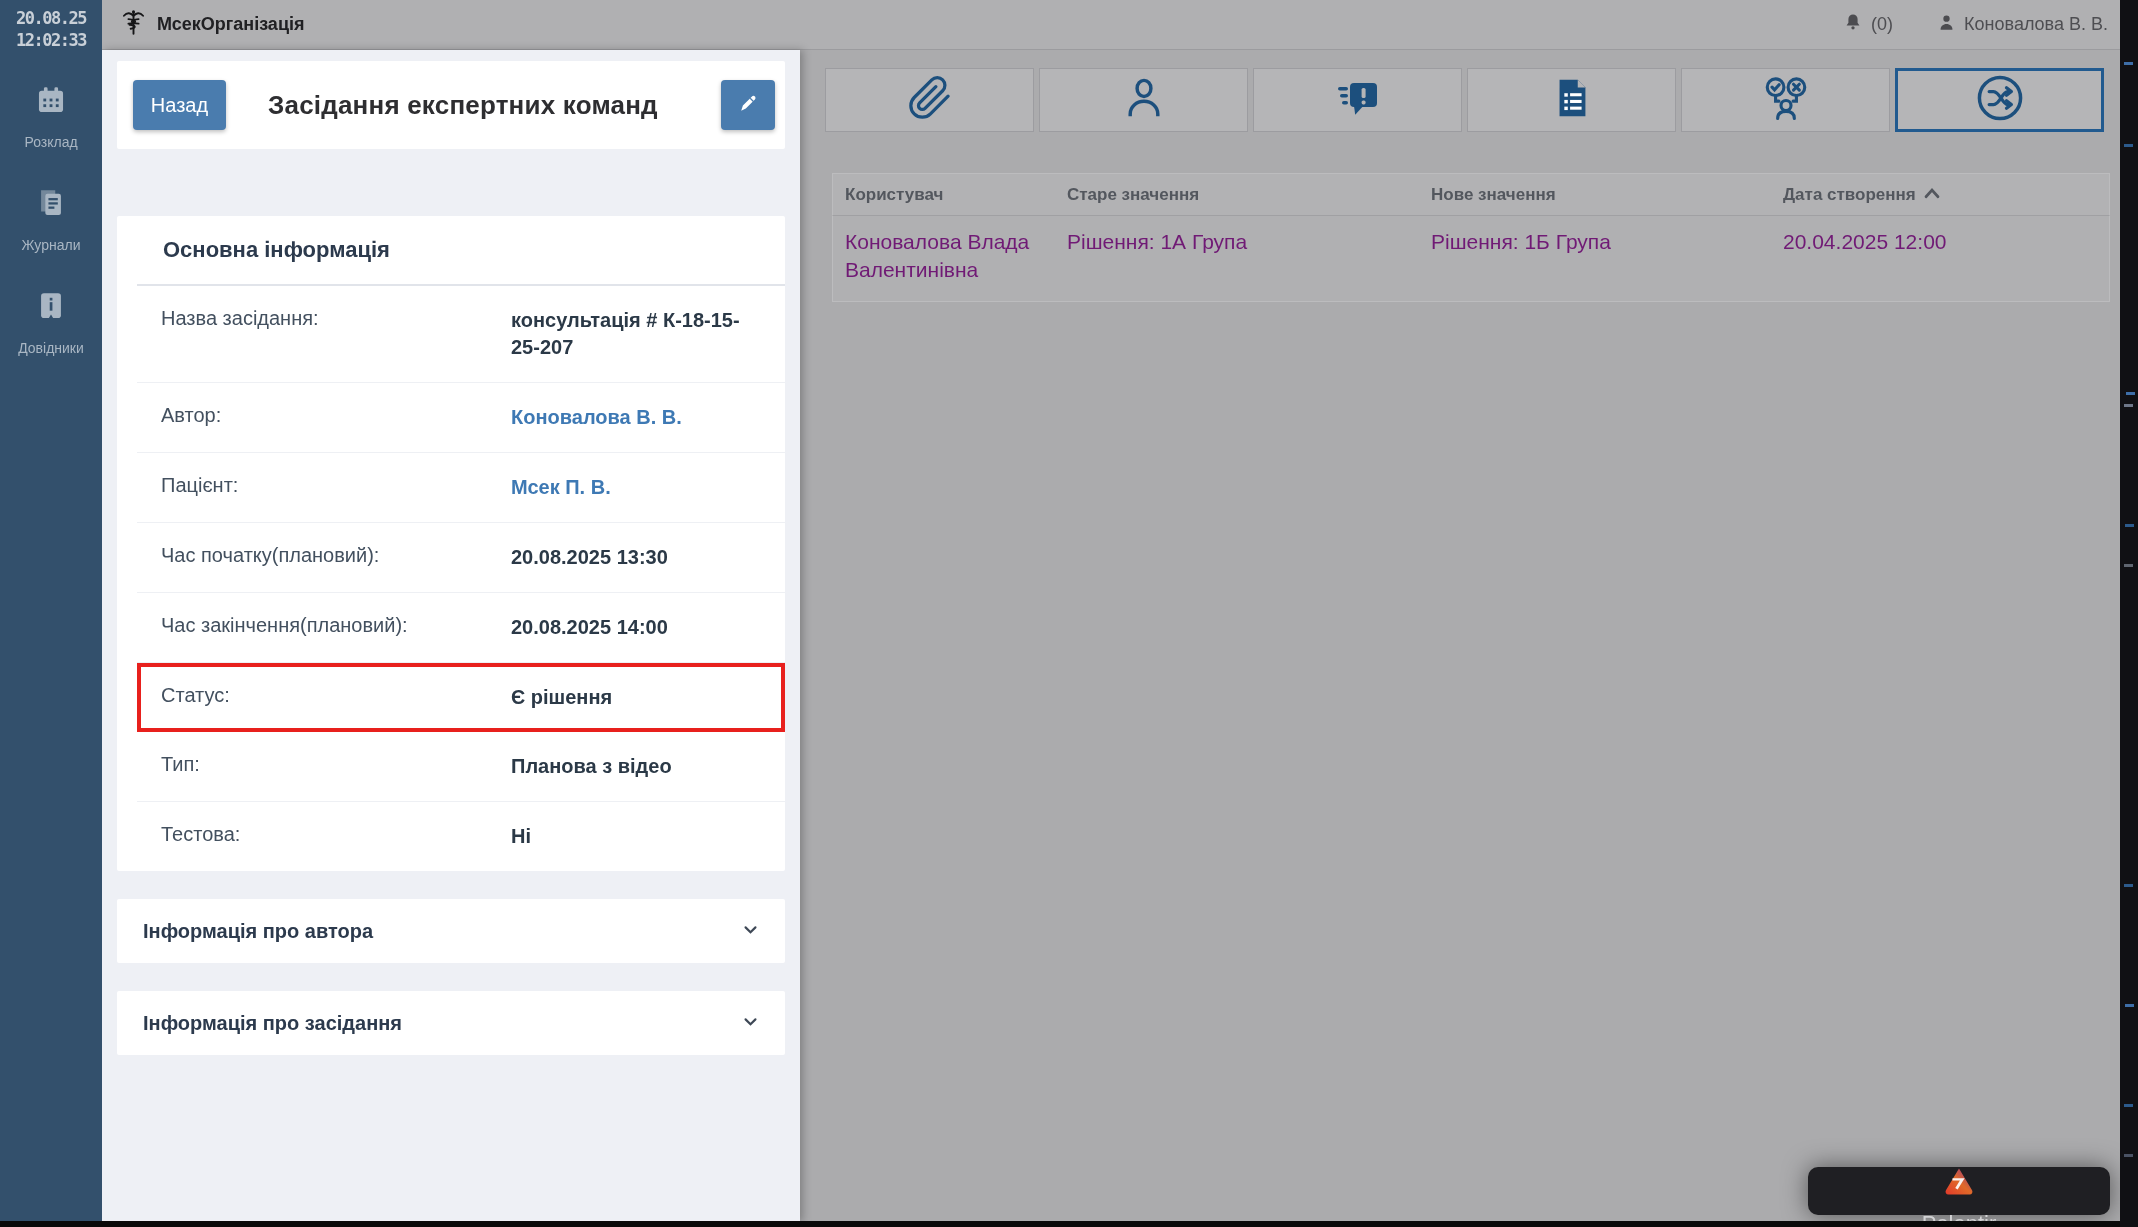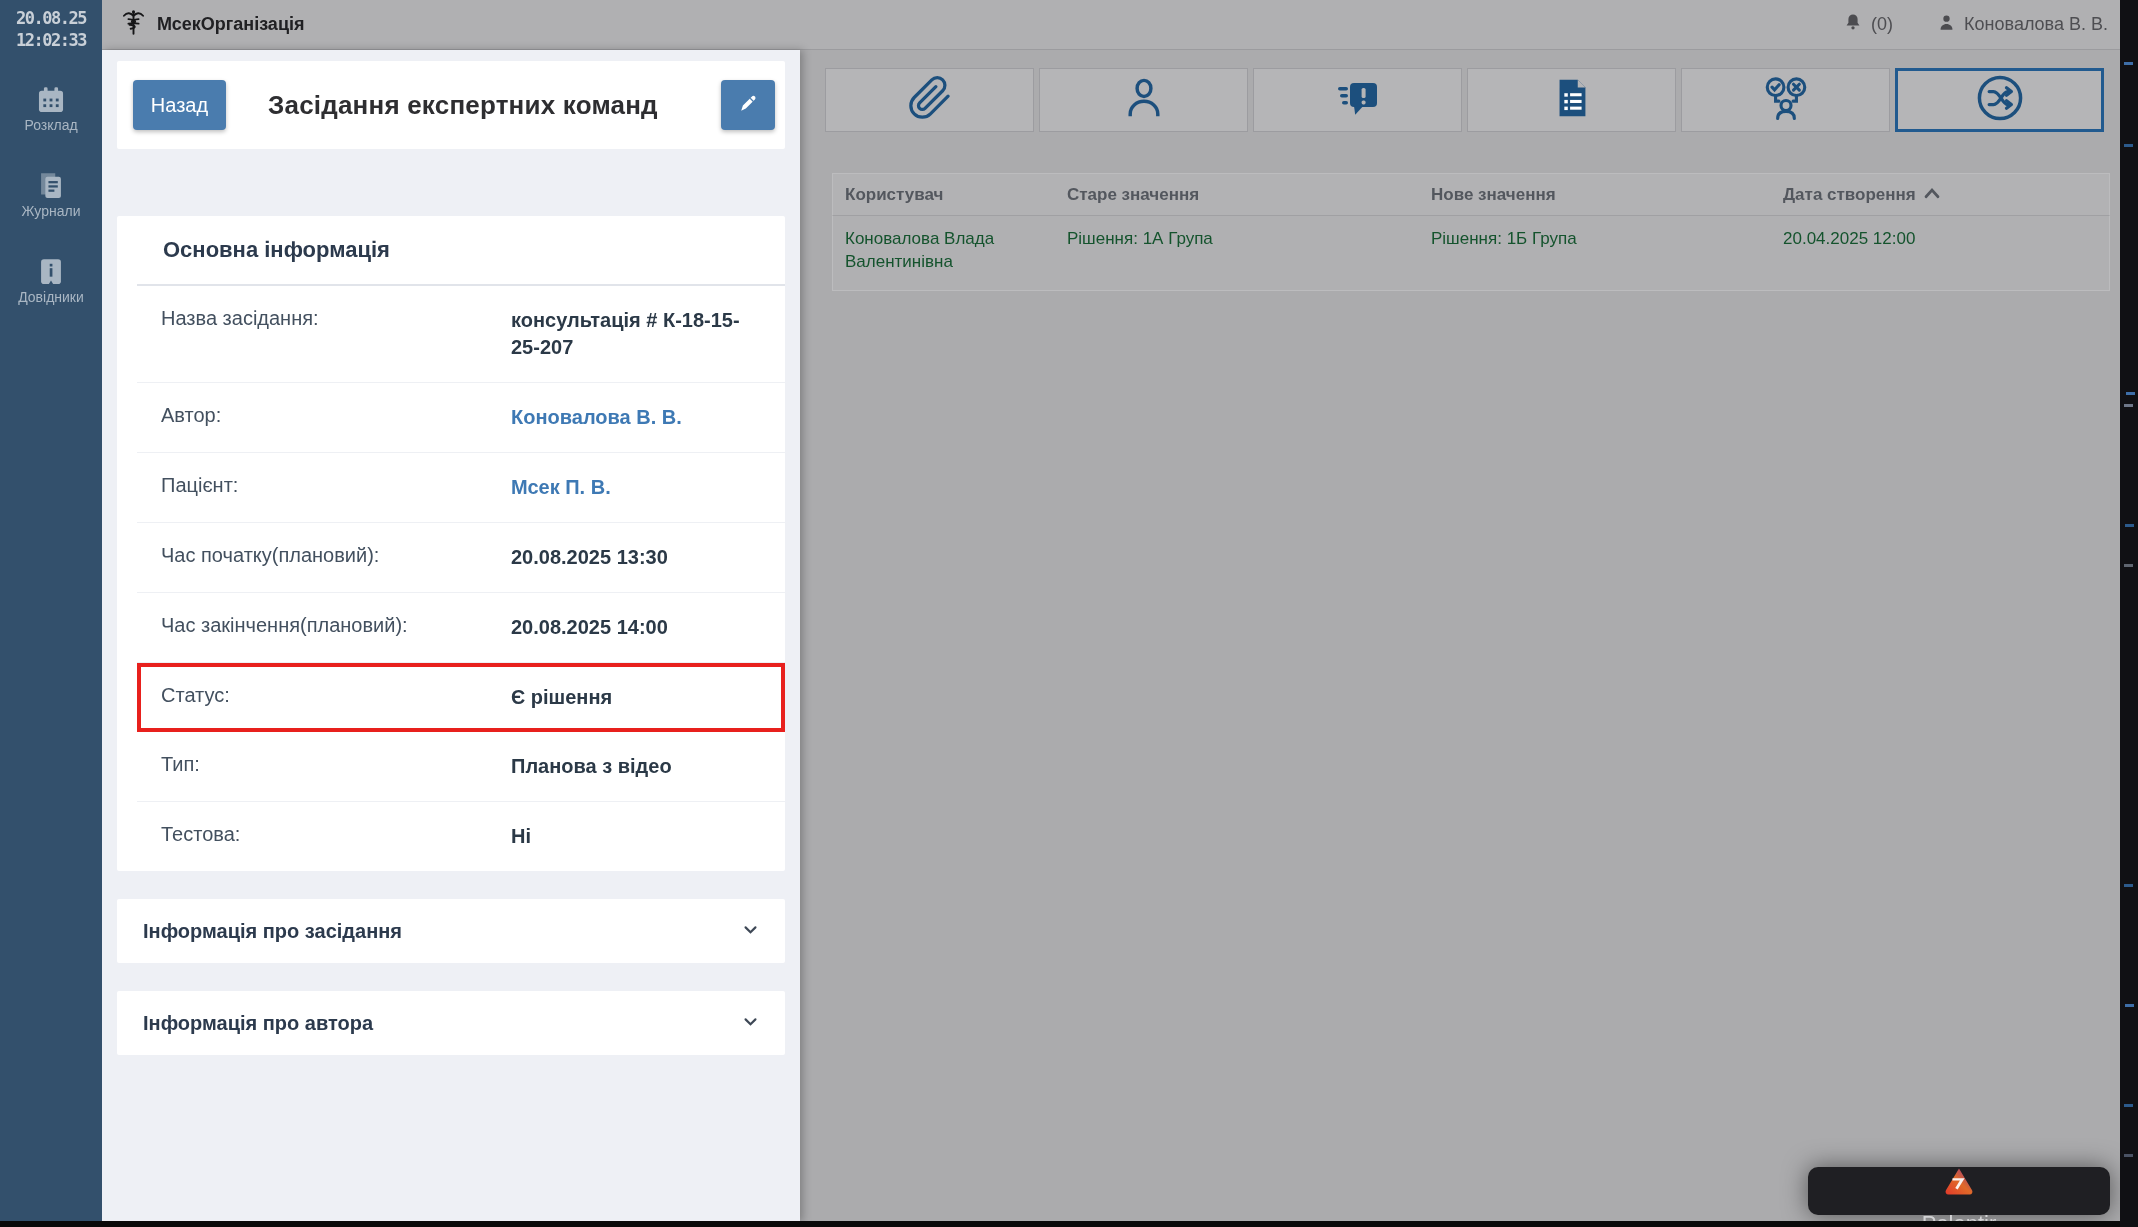--- a/index.html
+++ b/index.html
@@ -5,21 +5,21 @@
   * { box-sizing: border-box; margin: 0; padding: 0; }
   html,body { width:2138px; height:1227px; overflow:hidden; }
   body { font-family:"Liberation Sans", sans-serif; background:#ababad; position:relative; }
   #app { position:relative; width:2138px; height:1227px; }
 
   
   #sidebar { position:absolute; left:0; top:0; width:102px; height:1221px; background:#33506c; z-index:10; }
   .clock { margin-top:7px; text-align:center; color:#c9d0d8; font-family:"DejaVu Sans Mono", monospace;
            font-weight:bold; font-size:17px; line-height:1.3; letter-spacing:-1.5px; }
   .side-menu { margin-top:32px; display:flex; flex-direction:column; gap:36px; align-items:center; }
-  .side-item { display:flex; flex-direction:column; align-items:center; gap:0; color:#a9b6c3;
+  .side-item { display:flex; flex-direction:column; align-items:center; gap:17px; color:#a9b6c3;
                font-size:14px; cursor:pointer; width:100%; }
   .side-item svg { display:block; }
 
   
   #header { position:absolute; left:102px; top:0; width:2036px; height:50px; background:#b0b0b2;
             border-bottom:1px solid #9b9b9e; display:flex; align-items:center; padding:0 30px 0 18px; z-index:5; }
   .brand { display:flex; align-items:center; gap:10px; }
   .app-title { font-size:18px; font-weight:700; color:#202023; }
   .header-right { margin-left:auto; display:flex; align-items:center; gap:44px; color:#4e4e52; font-size:18px; }
   .hr-group { display:flex; align-items:center; gap:8px; cursor:pointer; }
@@ -55,21 +55,21 @@
   .toolbar { position:absolute; left:25px; top:18px; display:flex; gap:5px; }
   .tool-btn { width:209px; height:64px; background:#b5b5b7; border:1px solid #9c9ca0; display:flex;
               align-items:center; justify-content:center; color:#1c4f7d; cursor:pointer; }
   .tool-btn.selected { border:3px solid #215a8f; }
 
   .htable { position:absolute; left:20px; top:123px; width:1290px; }
   .thead, .trow { display:grid; grid-template-columns:222px 364px 352px 1fr;margin-left:12px; }
   .thead { background:#b2b2b4; border:1px solid #bcbcbe; border-bottom:1px solid #a0a0a3; height:43px;
            align-items:center; font-size:17px; font-weight:700; color:#53575e; }
   .thead > div { padding-left:12px; display:flex; align-items:center; gap:7px; cursor:pointer; }
-  .trow { background:#b0b0b2; border:1px solid #bcbcbe; border-top:none; font-size:17px; color:#14532d; }
+  .trow { background:#b0b0b2; border:1px solid #bcbcbe; border-top:none; font-size:21px; color:#701a75; }
   .trow > div { padding:12px 14px 16px 12px; line-height:1.35; }
 
   
   .palantir { position:absolute; left:1008px; top:1117px; width:302px; height:48px; background:#1f1f23;
               border-radius:10px; display:flex; align-items:center; padding:0 13px; gap:12px;
               box-shadow:0 0 24px rgba(0,0,0,.5); cursor:pointer;flex-direction:column; }
   .p-name { font-size:22px; color:#d2d2d4; }
   .p-badge { margin-left:auto; width:27px; height:27px; border-radius:50%; background:#df352c; color:#ffffff;
              font-size:13px; font-weight:700; display:flex; align-items:center; justify-content:center;font-style:italic; }
   .p-square { width:20px; height:20px; border:3px solid #e7e7e9; border-radius:3px; margin-left:10px; }
@@ -222,29 +222,29 @@
         <div class="field-label">Тип:</div>
         <div class="field-value">Планова з відео</div>
       </div>
       <div class="field-row">
         <div class="field-label">Тестова:</div>
         <div class="field-value">Ні</div>
       </div>
     </div>
 
     <div class="card collapse-card">
-      <span>Інформація про засідання</span>
+      <span>Інформація про автора</span>
       <span>
         <svg width="17" height="17" viewBox="0 0 24 24" fill="none" stroke="#3e4856" stroke-width="3" stroke-linecap="round">
           <polyline points="5,9 12,16 19,9"></polyline>
         </svg>
       </span>
     </div>
     <div class="card collapse-card">
-      <span>Інформація про автора</span>
+      <span>Інформація про засідання</span>
       <span>
         <svg width="17" height="17" viewBox="0 0 24 24" fill="none" stroke="#3e4856" stroke-width="3" stroke-linecap="round">
           <polyline points="5,9 12,16 19,9"></polyline>
         </svg>
       </span>
     </div>
   </div>
 
   <div id="main">
 

